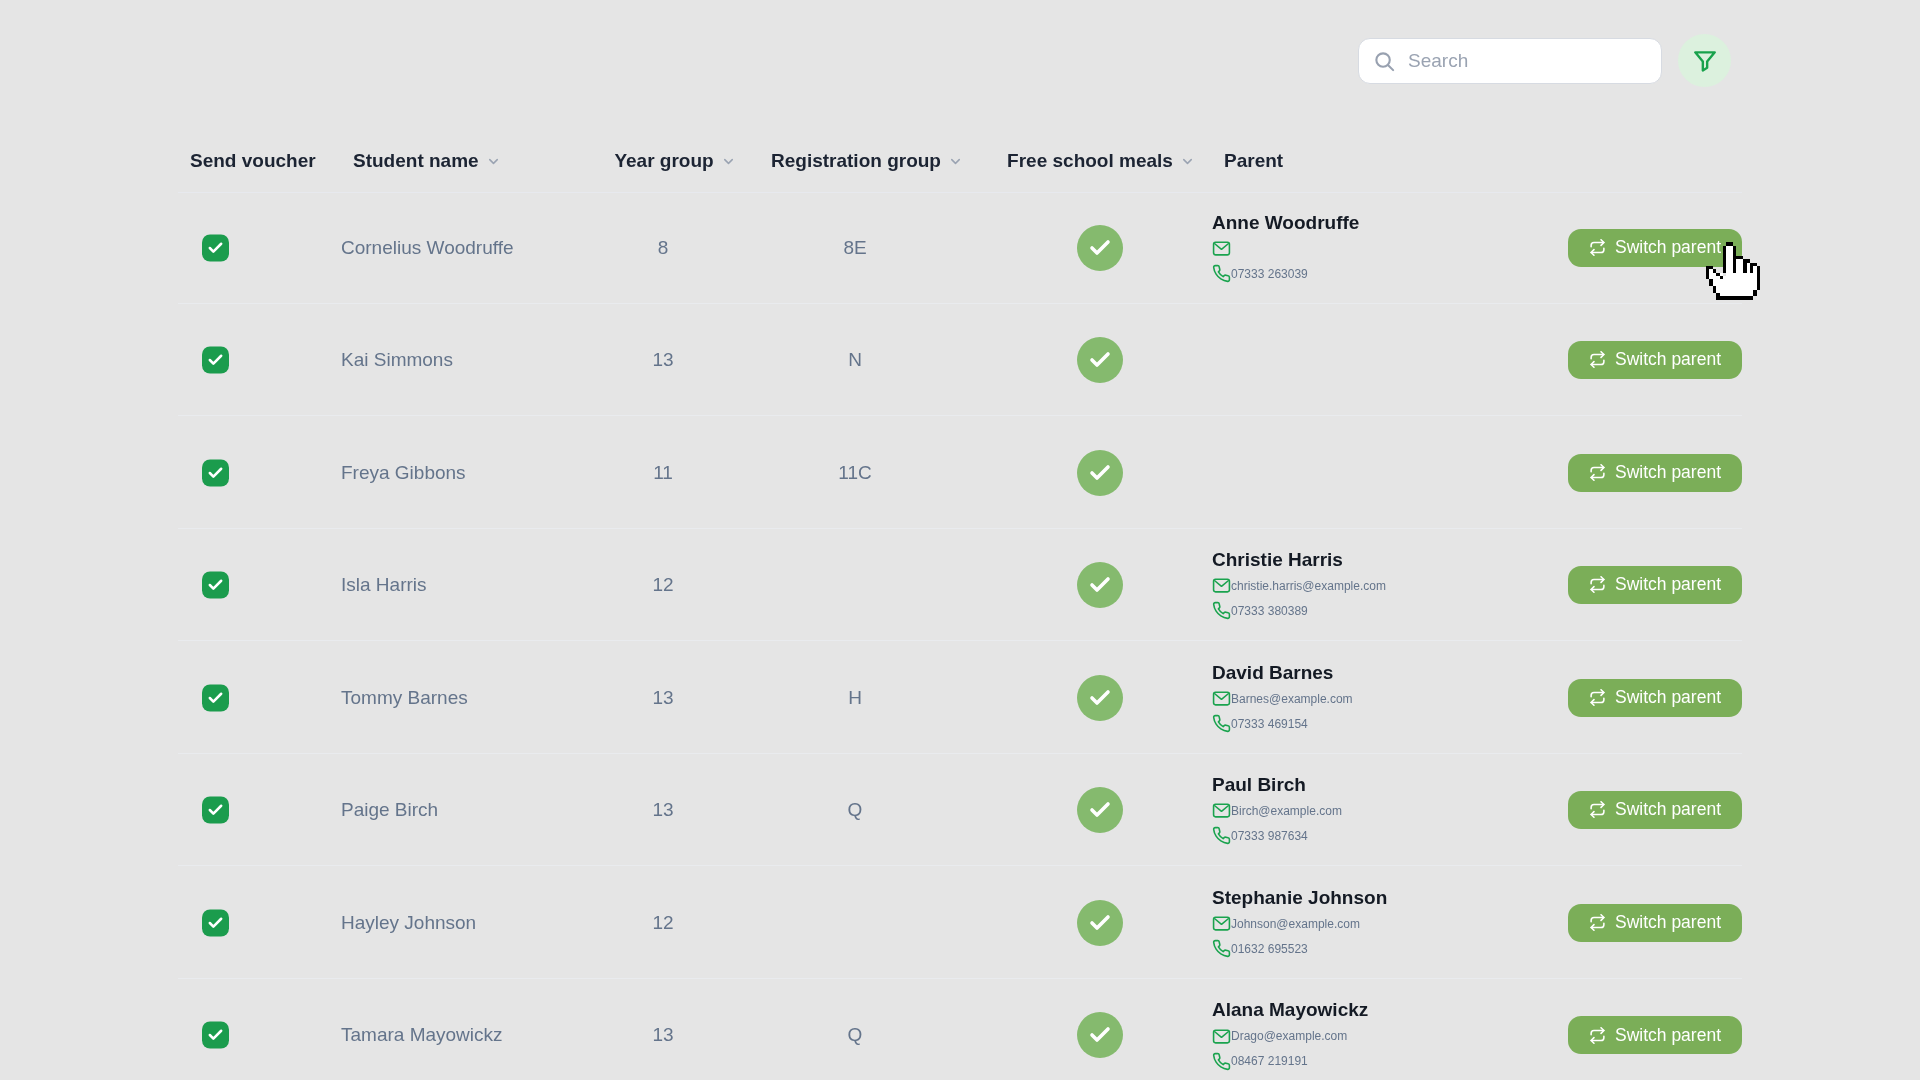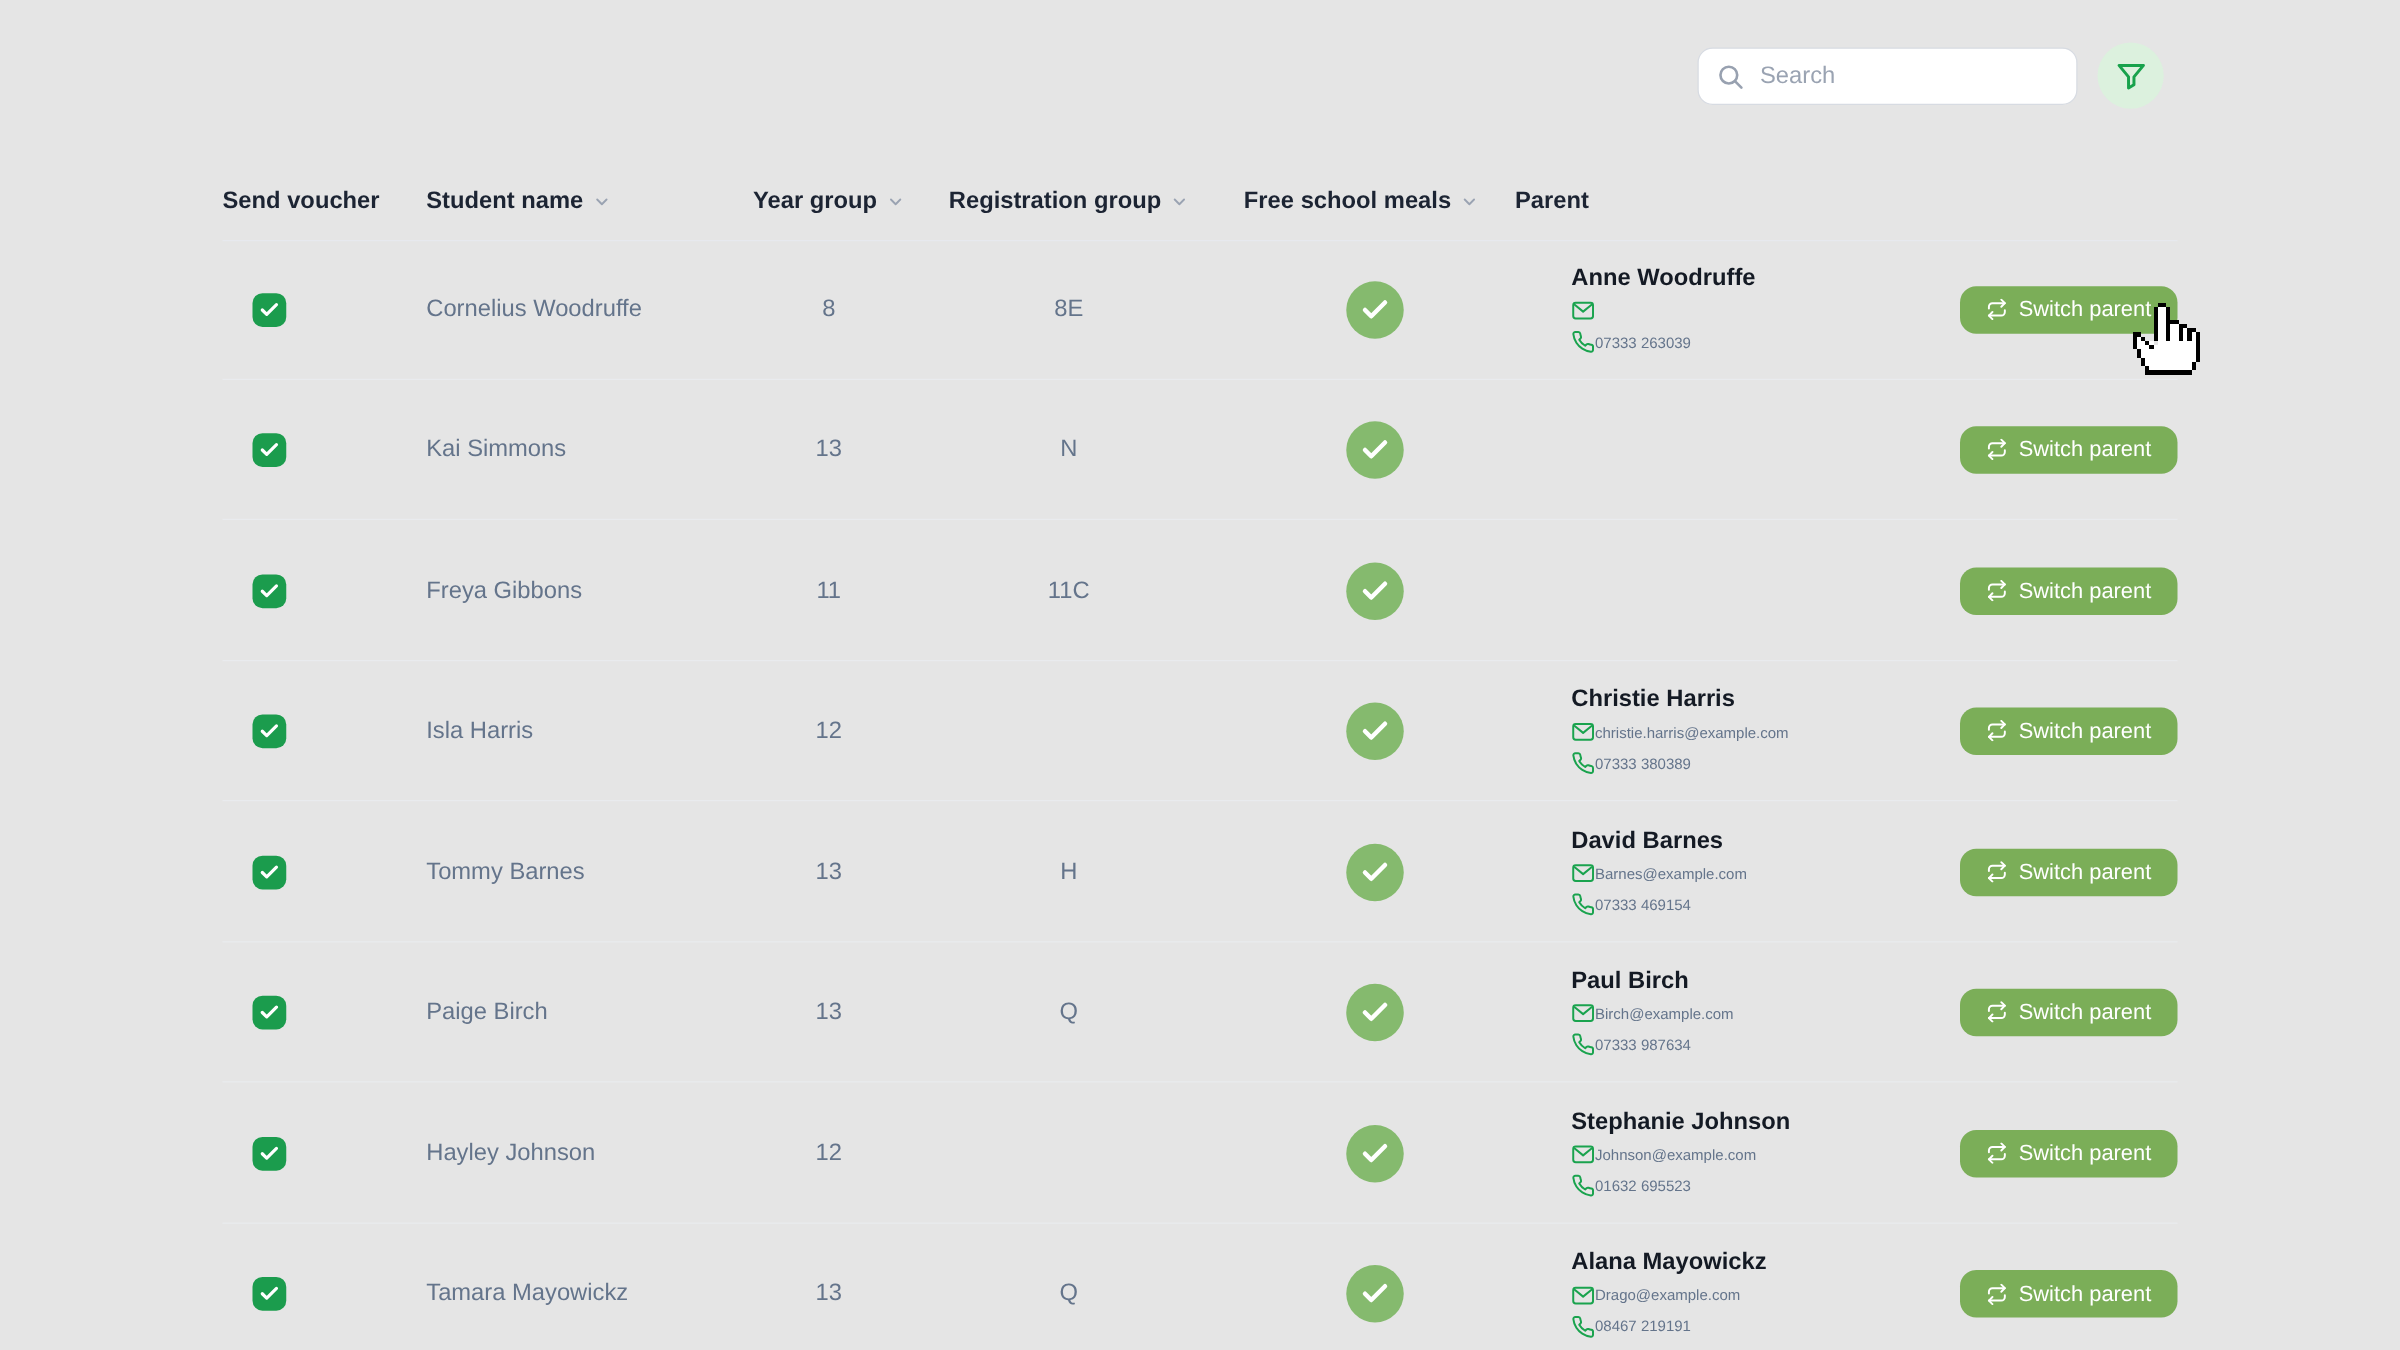--- a/index.html
+++ b/index.html
@@ -15,37 +15,37 @@
   .search-input { border:none; outline:none; flex:1; font-size:19px; color:#334155;
     font-family:"Liberation Sans", sans-serif; background:transparent; }
   .search-input::placeholder { color:#9aa3b2; }
   .filter-btn { position:absolute; left:1678px; top:34px; width:53px; height:53px;
     border:none; border-radius:50%; background:#dcf1de; display:flex; align-items:center;
     justify-content:center; cursor:pointer; }
 
   
   .thead { position:absolute; left:178px; top:130px; width:1564px; height:62px; }
   .th { position:absolute; top:0; height:100%; display:flex; align-items:center; gap:7px;
-    font-size:19px; font-weight:700; color:#1c2433; white-space:nowrap; }
+    font-size:19px; font-weight:700; color:#1c2433; white-space:nowrap;margin-left:12px; }
   .th.center { justify-content:center; }
   .hdivider { position:absolute; left:178px; top:192px; width:1564px; height:1px; background:#e7e9ee; }
 
   .row { position:absolute; left:178px; width:1564px; height:112px; border-bottom:1px solid #e9ebee; }
   .cb { position:absolute; left:24px; top:50%; transform:translateY(-50%); width:27px; height:27px;
     border-radius:8px; background:#1b9c4d; display:flex; align-items:center; justify-content:center; cursor:pointer; }
   .student { position:absolute; left:163px; top:50%; transform:translateY(-50%);
     font-size:19px; color:#64748b; white-space:nowrap; }
   .num { position:absolute; top:50%; transform:translateY(-50%); width:200px; text-align:center;
     font-size:19px; color:#64748b; }
   .year { left:385px; }
   .reg { left:577px; }
   .fsm { position:absolute; left:899px; top:50%; transform:translateY(-50%); width:46px; height:46px;
     border-radius:50%; background:#85ba6e; display:flex; align-items:center; justify-content:center; }
   .parent { position:absolute; left:1034px; top:50%; transform:translateY(-50%);
-    display:flex; flex-direction:column; gap:5px;margin-left:45px; }
+    display:flex; flex-direction:column; gap:5px; }
   .pname { font-size:19px; font-weight:700; color:#141a24; white-space:nowrap; }
   .pline { display:flex; align-items:center; gap:0; font-size:12px; color:#64748b;
     white-space:nowrap; min-height:20px; }
   .switch { position:absolute; right:0; top:50%; transform:translateY(-50%); width:174px; height:38px;
     border:none; border-radius:13px; background:#7bae58; color:#fff; display:flex; align-items:center;
     justify-content:center; gap:9px; font-size:17.5px; font-family:"Liberation Sans", sans-serif;
     cursor:pointer; white-space:nowrap; }
 
   .cursor { position:absolute; left:1706px; top:242px; z-index:10; pointer-events:none; }
 </style>

